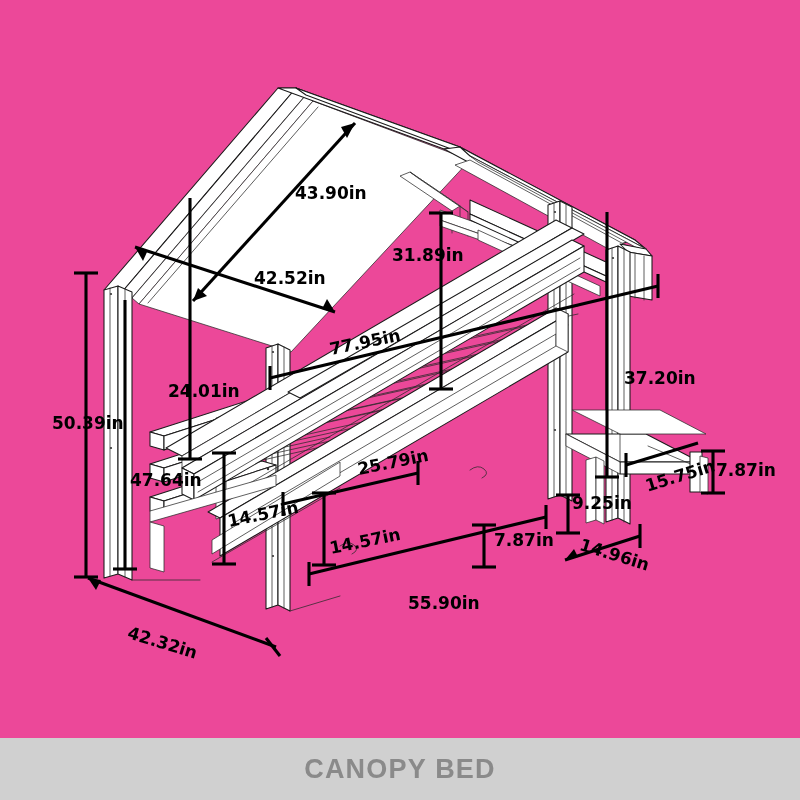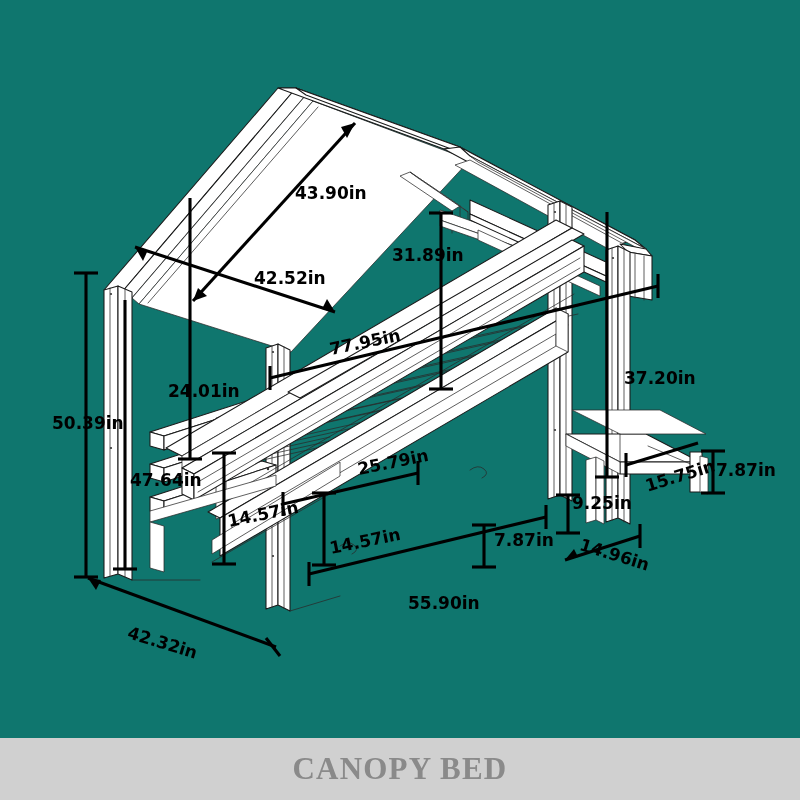--- a/index.html
+++ b/index.html
@@ -12,21 +12,21 @@
     height: 800px;
     position: relative;
     font-family: "Liberation Sans", sans-serif;
     overflow: hidden;
   }
   #drawing-area {
     position: absolute;
     left: 0; top: 0;
     width: 800px;
     height: 738px;
-    background: #0f766e;
+    background: #ec4899;
   }
   #drawing-svg {
     display: block;
     width: 800px;
     height: 738px;
   }
   .furniture-thin {
     fill: none;
     stroke: #2a2a2a;
     stroke-width: 0.75;
@@ -73,22 +73,22 @@
     left: 0;
     top: 738px;
     width: 800px;
     height: 62px;
     background: #d0d0d0;
     display: flex;
     align-items: center;
     justify-content: center;
   }
   #footer-title {
-    font-family: Liberation Serif, serif;
-    font-size: 31px;
+    font-family: Liberation Sans, sans-serif;
+    font-size: 27px;
     font-weight: bold;
     color: #8a8a8a;
     letter-spacing: 1.2px;
   }
 </style>
 </head>
 <body>
 
 <div id="drawing-area">
   <svg id="drawing-svg" viewBox="0 0 800 738" xmlns="http://www.w3.org/2000/svg">

